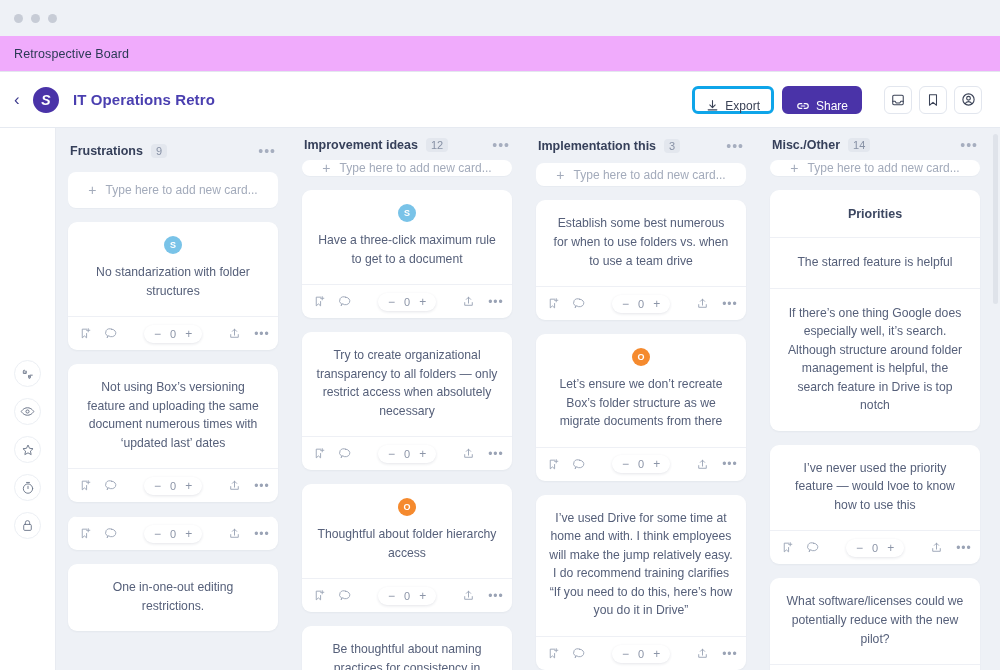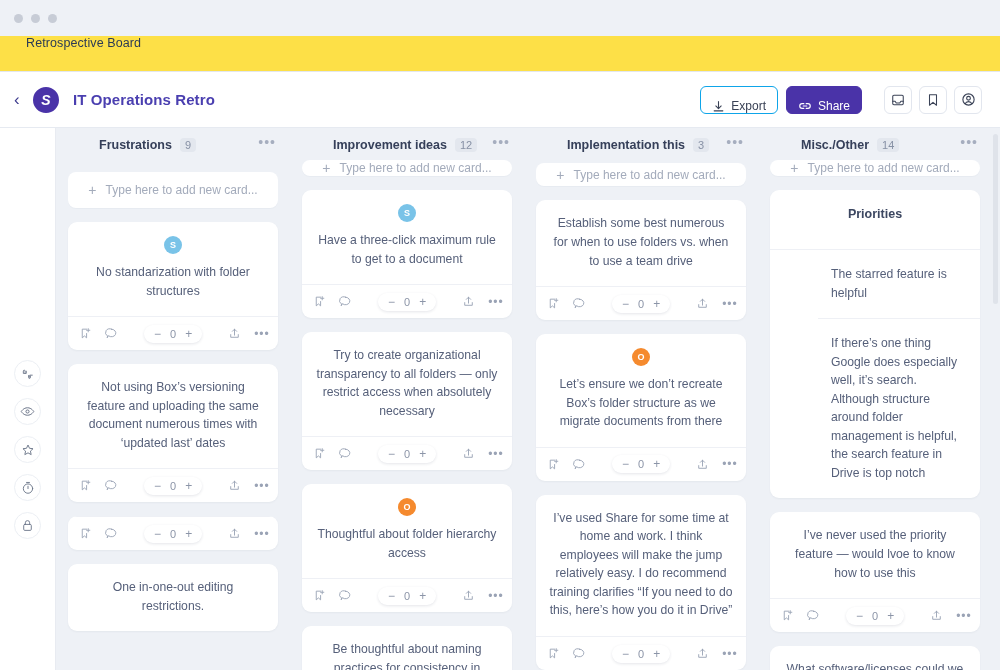--- a/index.html
+++ b/index.html
@@ -12,22 +12,22 @@
   #app { position: relative; width: 1000px; height: 670px; background: #eef1f6; }
 
   
   .chrome-bar {
     height: 36px; background: #eef1f6;
     display: flex; align-items: center; padding-left: 14px; gap: 8px;
   }
   .dot { width: 9px; height: 9px; border-radius: 50%; background: #c7ccd6; }
 
   .tab-strip {
-    height: 36px; background: #fde047;
-    display: flex; align-items: flex-start; padding-left: 26px;
+    height: 36px; background: #f0abfc;
+    display: flex; align-items: center; padding-left: 14px;
     border-bottom: 1px solid #e3e7ee;
   }
   .tab-title { font-size: 12.5px; color: #2b3a55; letter-spacing: .1px; }
 
   
   .app-header {
     height: 56px; background: #ffffff;
     display: flex; align-items: center; padding: 0 18px 0 14px;
     border-bottom: 1px solid #e6eaf1;
   }
@@ -41,22 +41,22 @@
     color: #fff; font-size: 14px; font-weight: bold; font-style: italic;
     border: 2px solid #4a33a8;
   }
   .board-title {
     margin-left: 14px; font-size: 15px; font-weight: bold; color: #4a3fb0;
     letter-spacing: .1px;
     text-align: right;
   }
   .header-spacer { flex: 1; }
   .hdr-btn {
-    height: 28px; border: 1px solid #0ea5e9; border-radius: 6px; background: #fff;
-    display: flex; align-items: flex-end; gap: 6px; padding: 0 11px;
+    height: 28px; border: 3px solid #0ea5e9; border-radius: 6px; background: #fff;
+    display: flex; align-items: flex-start; gap: 6px; padding: 10px 11px;
     font-size: 12px; color: #3a4256; cursor: pointer;
   }
   .hdr-btn.primary {
     background: #4a33a8; border-color: #4a33a8; color: #fff; margin-left: 8px;
   }
   .icon-btn {
     width: 28px; height: 28px; border: 1px solid #e2e6ee; border-radius: 6px;
     background: #fff; display: flex; align-items: center; justify-content: center;
     cursor: pointer; margin-left: 7px; color: #3a4256;
   }
@@ -78,23 +78,22 @@
   
   .board {
     position: absolute; left: 56px; top: 128px; right: 0; bottom: 0;
     display: flex; gap: 0; padding: 0; overflow: hidden;
   }
   .column {
     width: 234px; flex: 0 0 234px; padding: 10px 12px 0 12px;
     display: flex; flex-direction: column; overflow: hidden;
   }
   .col-head {
-    display: flex; align-items: flex-start; height: 26px; padding: 0 2px 0 2px;
+    display: flex; align-items: center; height: 26px; padding: 0 2px 0 2px;
     margin-bottom: 8px;
-    margin-left: 29px;
   }
   .col-name { font-size: 12.5px; font-weight: bold; color: #36405a; }
   .col-count {
     margin-left: 8px; font-size: 11px; color: #8791a5;
     background: #e3e7ee; border-radius: 4px; padding: 1px 5px;
   }
   .col-more { margin-left: auto; color: #a6aebf; font-size: 14px; line-height: 8px; cursor: pointer; letter-spacing:1px;}
 
   .add-card {
     background: #fff; border-radius: 8px; height: 36px;
@@ -133,25 +132,25 @@
     font-size: 11px; color: #8c95a8;
   }
   .vote span.op { cursor: pointer; font-size: 12px; }
   .foot-ic { cursor: pointer; display: flex; align-items: center; }
   .dots-ic { letter-spacing: 1px; font-size: 12px; line-height: 6px; cursor: pointer; }
 
   
   .group-card { background: #fff; border-radius: 9px; overflow: hidden; box-shadow: 0 1px 2px rgba(40,50,80,.05); }
   .group-title {
     text-align: center; font-size: 12.5px; font-weight: bold; color: #3c4761;
-    padding: 17px 10px 28px 10px; border-bottom: 1px solid #eef0f5;
+    padding: 17px 10px 16px 10px; border-bottom: 1px solid #eef0f5;
   }
   .group-item {
-    font-size: 12.2px; line-height: 1.52; color: #56607a;
-    padding: 15px 13px 16px 13px; border-bottom: 1px solid #eef0f5; margin-left: 48px;
+    text-align: center; font-size: 12.2px; line-height: 1.52; color: #56607a;
+    padding: 15px 13px 16px 13px; border-bottom: 1px solid #eef0f5;
   }
   .group-item:last-child { border-bottom: none; }
 
   
   .scrollbar {
     position: absolute; right: 2px; top: 134px; width: 5px; height: 170px;
     background: #dfe3ea; border-radius: 3px;
   }
   svg { display: block; }
 </style>
@@ -572,21 +571,21 @@
                   <path d="M12 15V4"></path>
                   <path d="M8 8l4-4 4 4"></path>
                   <path d="M5 14v5h14v-5"></path>
                 </svg>
               </span>
               <span class="dots-ic">•••</span>
             </div>
           </div>
           <div class="card">
             <div class="card-body">
-              <div class="card-text">I’ve used Share for some time at home and work. I think employees will make the jump relatively easy. I do recommend training clarifies “If you need to do this, here’s how you do it in Drive”</div>
+              <div class="card-text">I’ve used Drive for some time at home and with. I think employees will make the jump relatively easy. I do recommend training clarifies “If you need to do this, here’s how you do it in Drive”</div>
             </div>
             <div class="card-foot">
               <span class="foot-ic">
                 <svg width="13" height="13" viewBox="0 0 24 24" fill="none" stroke="#9aa3b5" stroke-width="1.7" stroke-linecap="round" stroke-linejoin="round">
                   <path d="M14 4H6v16l4-3.5 4 3.5V12"></path>
                   <path d="M17 3v6"></path>
                   <path d="M14 6h6"></path>
                 </svg>
               </span>
               <span class="foot-ic">

